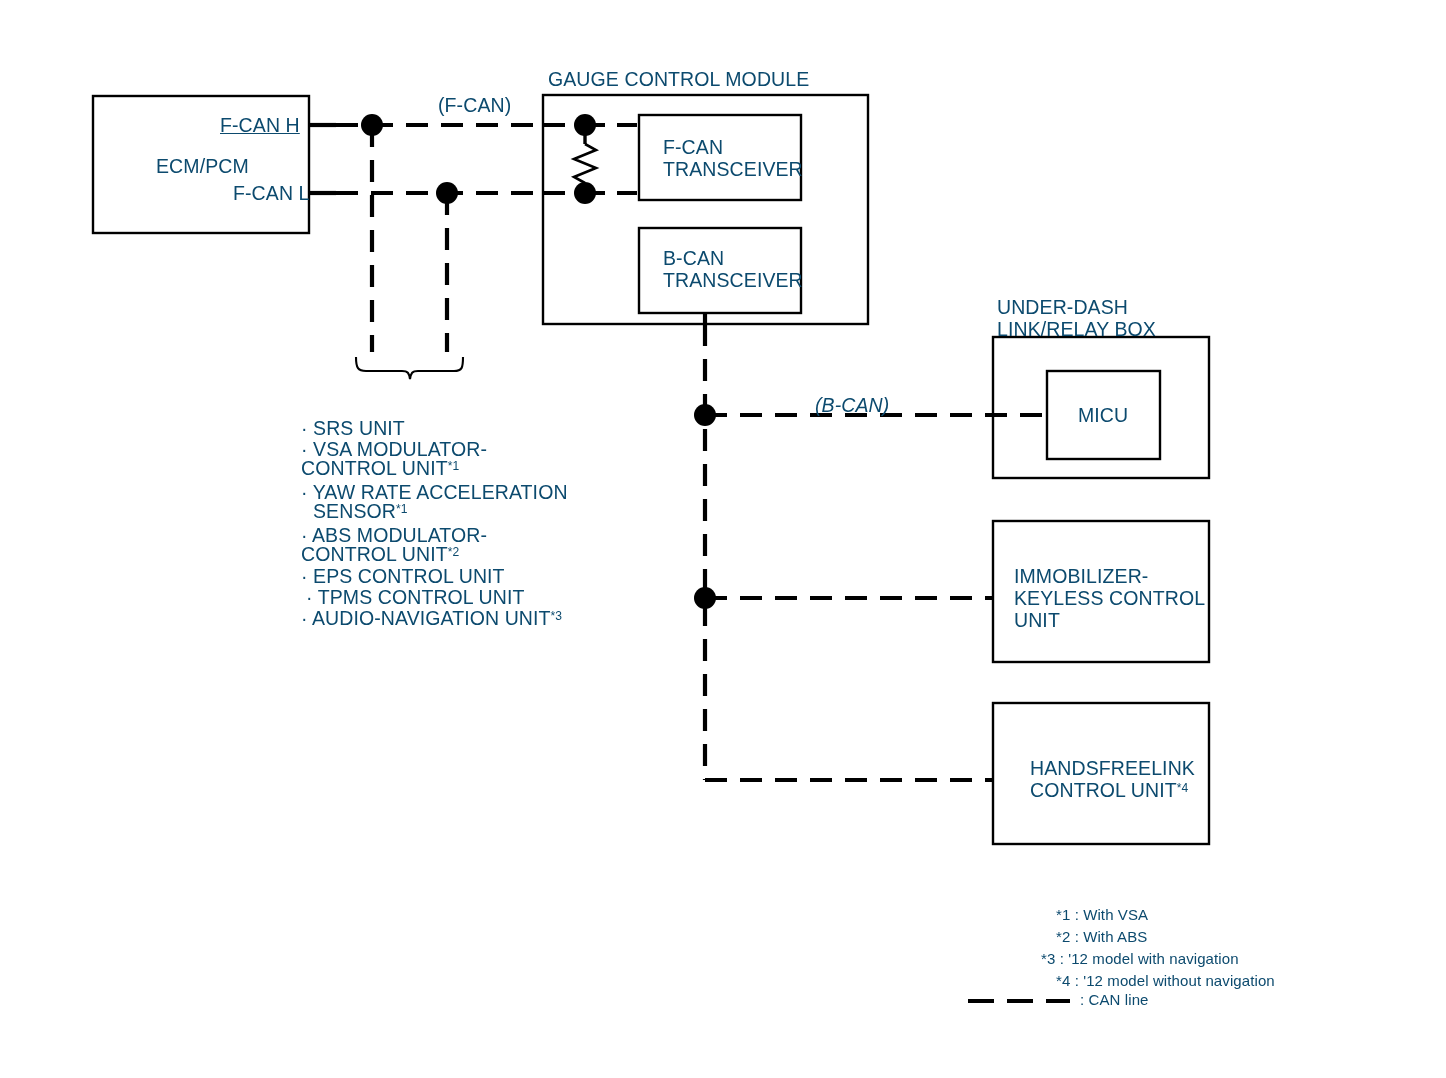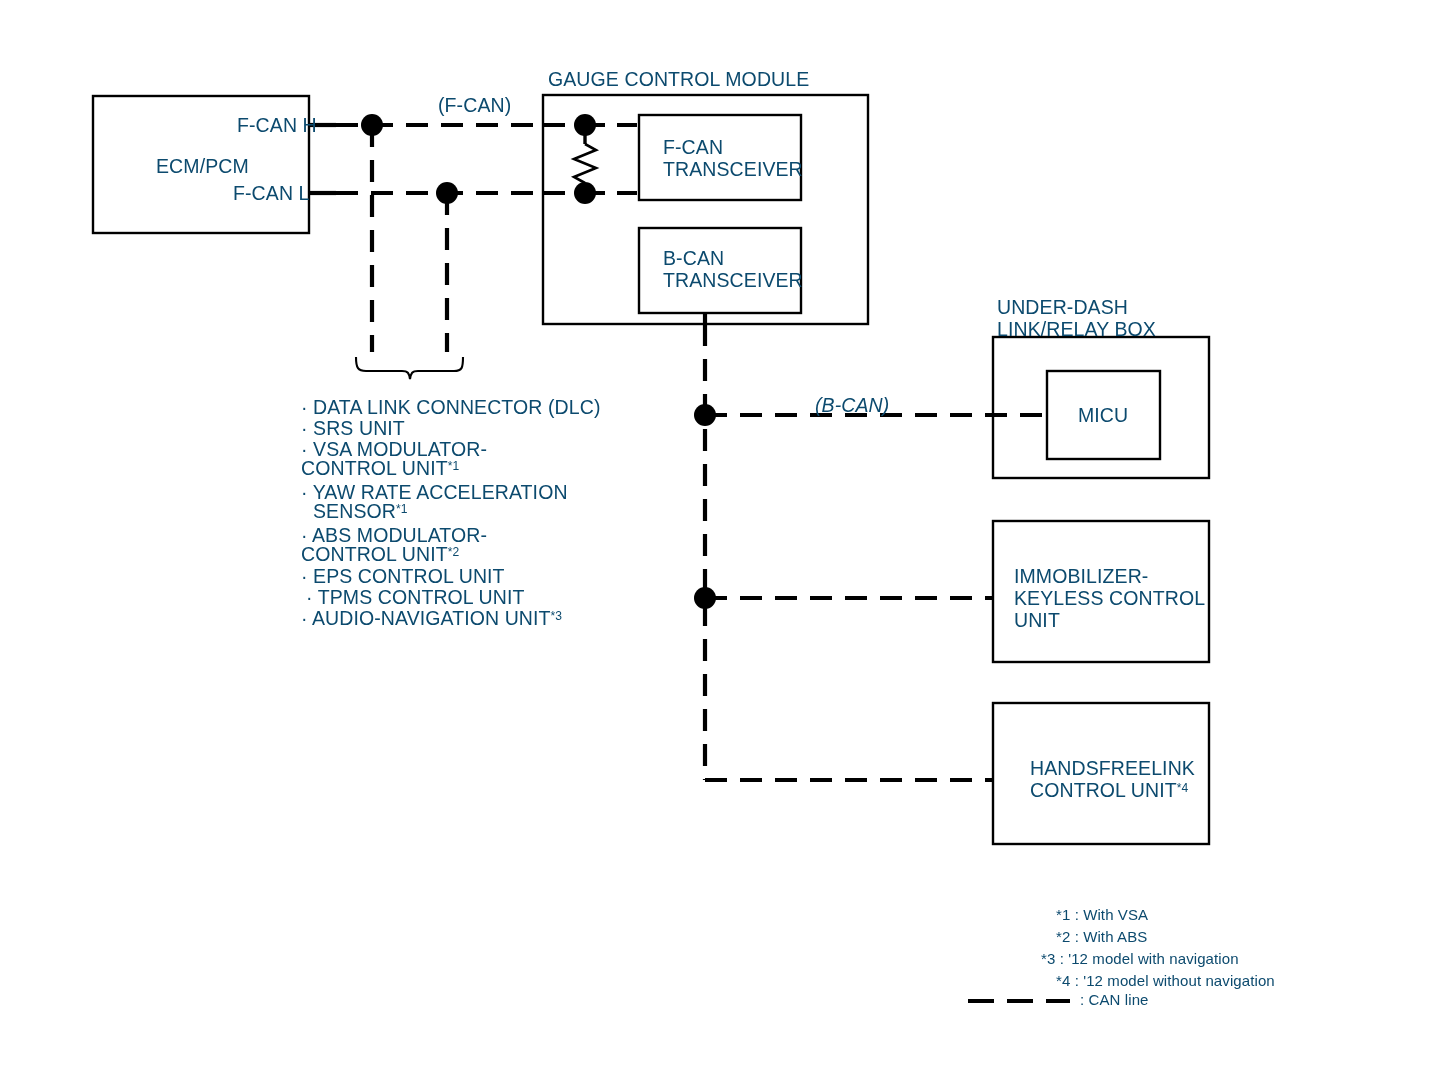--- a/index.html
+++ b/index.html
@@ -106,21 +106,21 @@
     <line x1="705" y1="780" x2="993" y2="780" stroke="#000000" stroke-width="4.2" stroke-dasharray="22 13"></line>
 
     <circle cx="705" cy="415" r="11" fill="#000000"></circle>
     <circle cx="705" cy="598" r="11" fill="#000000"></circle>
 
     <line x1="968" y1="1001" x2="1070" y2="1001" stroke="#000000" stroke-width="4.2" stroke-dasharray="26 13"></line>
   </svg>
 
   <div class="lbl t20" style="left:156px; top:155px;">ECM/PCM</div>
 
-  <div class="lbl t20" style="left:237px; top:114px;">F-CAN H</div>
+  <div class="lbl t20" style="left:220px; top:114px;text-decoration:underline;">F-CAN H</div>
 
   <div class="lbl t20" style="left:233px; top:182px;">F-CAN L</div>
 
   <div class="lbl t20" style="left:438px; top:94px;">(F-CAN)</div>
 
   <div class="lbl t20" style="left:548px; top:68px;">GAUGE CONTROL MODULE</div>
 
   <div class="lbl t20" style="left:663px; top:136px;">F-CAN</div>
   <div class="lbl t20" style="left:663px; top:158px;">TRANSCEIVER</div>
 
@@ -134,21 +134,20 @@
 
   <div class="lbl t20" style="left:1078px; top:404px;">MICU</div>
 
   <div class="lbl t20" style="left:1014px; top:565px;">IMMOBILIZER-</div>
   <div class="lbl t20" style="left:1014px; top:587px;">KEYLESS CONTROL</div>
   <div class="lbl t20" style="left:1014px; top:609px;">UNIT</div>
 
   <div class="lbl t20" style="left:1030px; top:757px;">HANDSFREELINK</div>
   <div class="lbl t20" style="left:1030px; top:779px;"><span>CONTROL UNIT</span><sup>*<span>4</span></sup></div>
 
-  <div class="lbl t20" style="left:301px; top:396px;"><span class="bullet">·</span> <span>DATA LINK CONNECTOR (DLC)</span></div>
 
   <div class="lbl t20" style="left:301px; top:417px;"><span class="bullet">·</span> <span>SRS UNIT</span></div>
 
   <div class="lbl t20" style="left:301px; top:438px;"><span class="bullet">·</span> <span>VSA MODULATOR-</span></div>
   <div class="lbl t20" style="left:301px; top:457px;"><span>CONTROL UNIT</span><sup>*<span>1</span></sup></div>
 
   <div class="lbl t20" style="left:301px; top:481px;text-align:right;"><span class="bullet">·</span> <span>YAW RATE ACCELERATION</span></div>
   <div class="lbl t20" style="left:301px; top:500px;margin-left:12px;"><span>SENSOR</span><sup>*<span>1</span></sup></div>
 
   <div class="lbl t20" style="left:301px; top:524px;"><span class="bullet">·</span> <span>ABS MODULATOR-</span></div>

